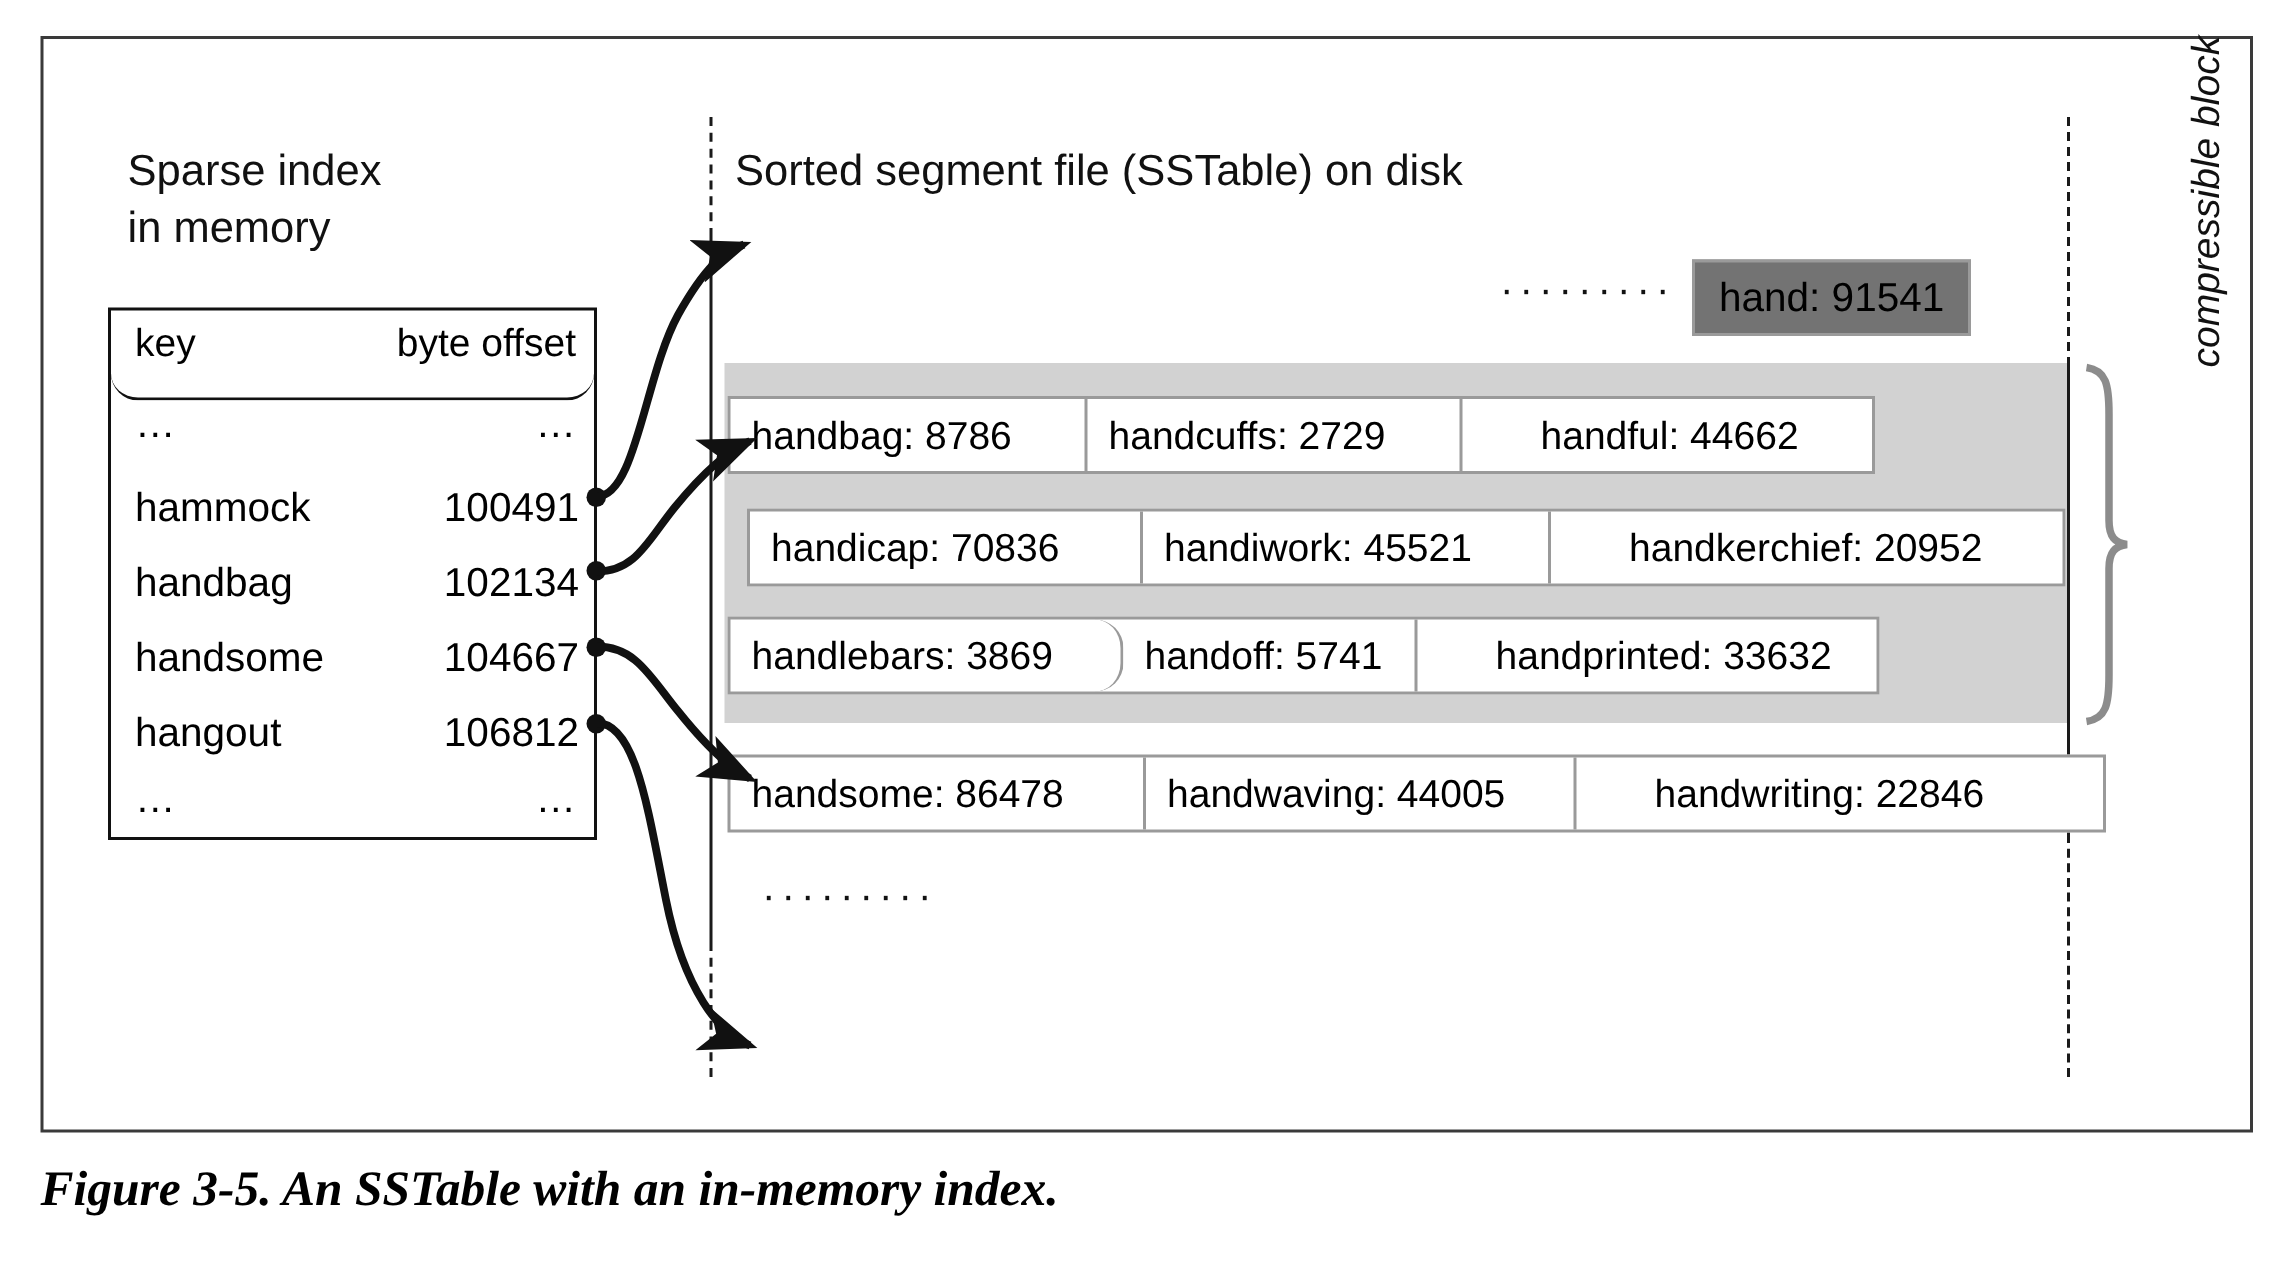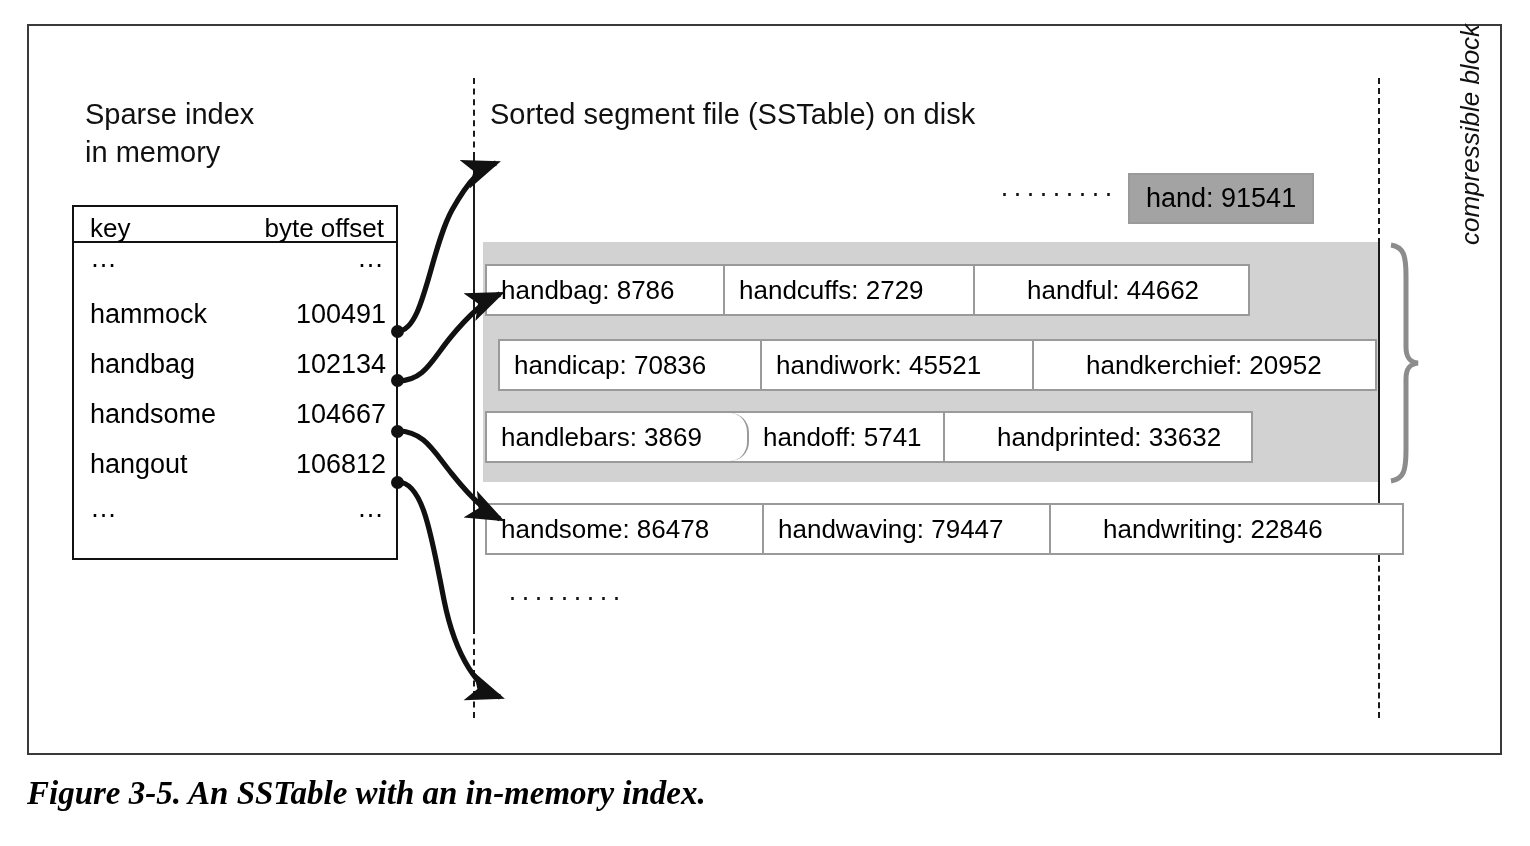--- a/index.html
+++ b/index.html
@@ -19,22 +19,23 @@
   }
   #sparse-heading{left:85px;top:95px;}
   #sstable-heading{left:490px;top:95px;}
 
   
   #index-table{
     position:absolute;left:72px;top:205px;width:326px;height:355px;
     border:2px solid #111;box-sizing:border-box;background:#fff;
   }
   #index-head{
-    position:relative;height:36px;border-bottom:2px solid #111;
+    position:relative;height:60px;border-bottom:2px solid #111;
     box-sizing:border-box;
+    border-radius:18px;
   }
   #index-head .col-key{position:absolute;left:16px;top:6px;font-size:26px;}
   #index-head .col-off{position:absolute;right:12px;top:6px;font-size:26px;}
   .index-row{
     position:relative;height:50px;
   }
   .index-row .k{position:absolute;left:16px;top:6px;font-size:27px;}
   .index-row .v{position:absolute;right:10px;top:6px;font-size:27px;}
   .index-row.ellipsis-row .k,
   .index-row.ellipsis-row .v{letter-spacing:2px;font-size:27px;top:0px;}
@@ -72,21 +73,21 @@
   }
   .seg-cell:last-child{border-right:none;margin-left:38px;}
 
   #seg-row-0{left:485px;top:264px;}
   #seg-row-1{left:498px;top:339px;}
   #seg-row-2{left:485px;top:411px;}
   #seg-row-3{left:485px;top:503px;text-align:center;}
 
   #hand-box{
     position:absolute;left:1128px;top:173px;height:51px;
-    border:2px solid #9a9a9a;background:#a3a3a3;box-sizing:border-box;
+    border:2px solid #9a9a9a;background:#737373;box-sizing:border-box;
     display:flex;align-items:center;padding:0 16px;font-size:27px;white-space:nowrap;
   }
 
   .ellipsis-dots{
     position:absolute;font-size:27px;letter-spacing:4px;color:#111;
   }
   #dots-top{left:1000px;top:178px;}
   #dots-bottom{left:508px;top:582px;}
 
   
@@ -177,21 +178,21 @@
   <div class="seg-cell" style="width:272px;">handiwork: 45521</div>
   <div class="seg-cell" style="width:303px;">handkerchief: 20952</div>
 </div>
 <div class="seg-row" id="seg-row-2">
   <div class="seg-cell" style="width:262px;border-radius:19px;">handlebars: 3869</div>
   <div class="seg-cell" style="width:196px;">handoff: 5741</div>
   <div class="seg-cell" style="width:268px;">handprinted: 33632</div>
 </div>
 <div class="seg-row" id="seg-row-3">
   <div class="seg-cell" style="width:277px;">handsome: 86478</div>
-  <div class="seg-cell" style="width:287px;">handwaving: 79447</div>
+  <div class="seg-cell" style="width:287px;">handwaving: 44005</div>
   <div class="seg-cell" style="width:313px;">handwriting: 22846</div>
 </div>
 
 <div class="ellipsis-dots" id="dots-bottom">·········</div>
 
 <div id="compressible-label">compressible block</div>
 
 <div id="caption">Figure 3-5. An SSTable with an in-memory index.</div>
 
 <svg id="overlay" viewBox="0 0 1530 846">

